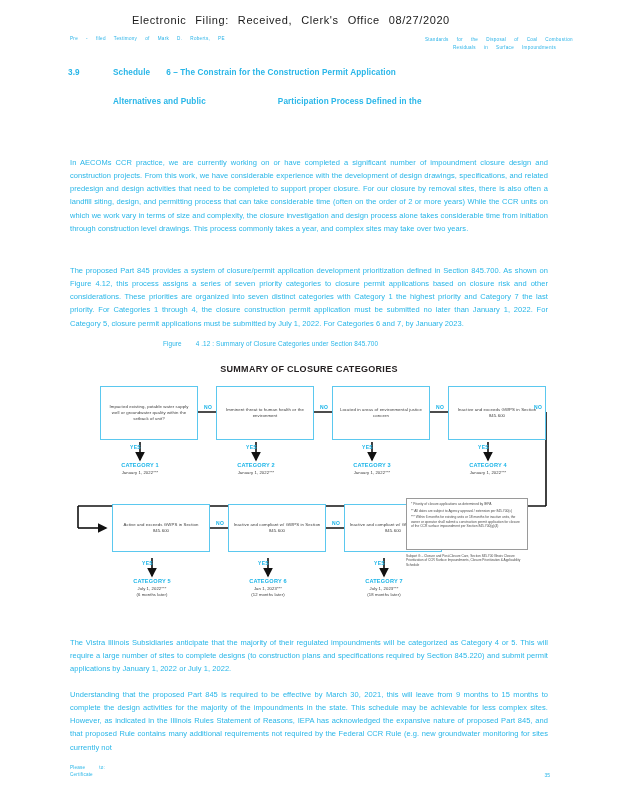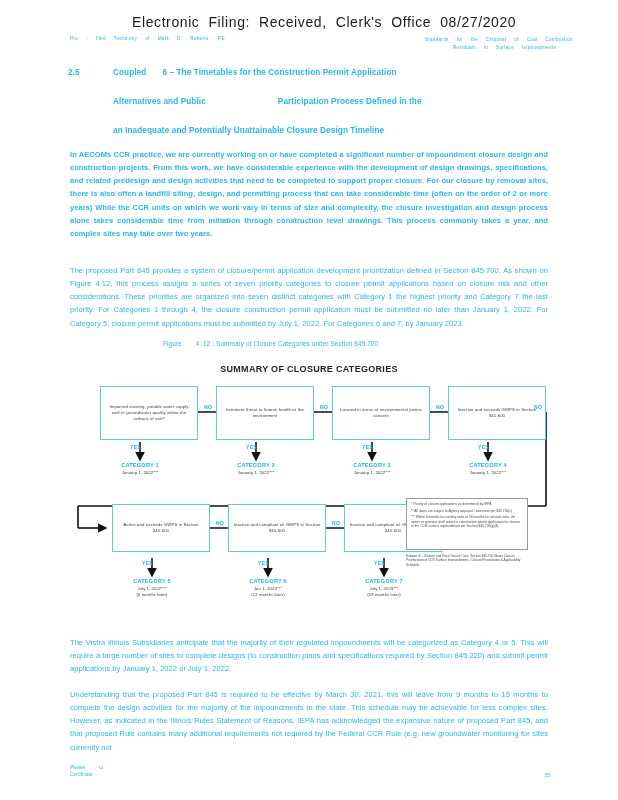--- a/index.html
+++ b/index.html
@@ -20,21 +20,21 @@
     position: absolute;
     top: 14px;
     left: 0;
     width: 618px;
     height: 42px;
   }
   .header-main {
     position: absolute;
     top: 0;
     left: 132px;
-    font-size: 14px;
+    font-size: 11px;
     color: #1a1a1a;
     letter-spacing: 0.6px;
     white-space: nowrap;
   }
   .header-main span { margin-right: 9px; }
   .header-left {
     position: absolute;
     top: 22px;
     left: 70px;
     font-size: 4.6px;
@@ -83,21 +83,21 @@
   .para {
     position: absolute;
     left: 70px;
     width: 478px;
     color: #29b6e8;
     font-size: 7.5px;
     line-height: 13.3px;
     text-align: justify;
     letter-spacing: 0.05px;
   }
-  #para-1 { top: 140px; font-weight: bold; }
+  #para-1 { top: 148px; }
   #para-2 { top: 256px; }
   #para-3 { top: 628px; }
   #para-4 { top: 680px; }
 
   .fig-caption {
     position: absolute;
     top: 340px;
     left: 163px;
     color: #29b6e8;
     font-size: 6.4px;
@@ -240,27 +240,26 @@
     <div>
       <span>Standards</span><span>for</span><span>the</span><span>Disposal</span><span>of</span><span>Coal</span><span>Combustion</span>
     </div>
     <div class="hr-line2">
       <span>Residuals</span><span>in</span><span>Surface</span><span>Impoundments</span>
     </div>
   </div>
 </div>
 
 <div class="section-heading">
-  <span class="sh-num">2.5</span>
+  <span class="sh-num">3.9</span>
   <div class="sh-body">
-    <span>Coupled</span><span class="sh-gapA"></span><span>6</span>&nbsp;<span>–</span>&nbsp;<span>The Timetables for the Construction Permit Application</span><br>
+    <span>Schedule</span><span class="sh-gapA"></span><span>6</span>&nbsp;<span>–</span>&nbsp;<span>The Constrain for the Construction Permit Application</span><br>
     <br>
     <span>Alternatives and Public</span><span class="sh-gapB"></span><span>Participation Process Defined in the</span><br>
     <br>
-    <span>an Inadequate and Potentially Unattainable Closure Design Timeline</span>
   </div>
 </div>
 
 <p class="para" id="para-1">In AECOMs CCR practice, we are currently working on or have completed a significant number of impoundment closure design and construction projects.  From this work, we have considerable experience with the development of design drawings, specifications, and related predesign and design activities that need to be completed to support proper closure.  For our closure by removal sites, there is also often a landfill siting, design, and permitting process that can take considerable time (often on the order of 2 or more years)  While the CCR units on which we work vary in terms of size and complexity, the closure investigation and design process alone takes considerable time from initiation through construction level drawings. This process commonly takes a year, and complex sites may take over two years.</p>
 <p class="para" id="para-2">The proposed Part 845 provides a system of closure/permit application development prioritization defined in Section 845.700.  As shown on Figure 4.12, this process assigns a series of seven priority categories to closure permit applications based on closure risk and other considerations. These priorities are organized into seven distinct categories with Category 1 the highest priority and Category 7 the last priority.    For Categories 1 through 4, the closure construction permit application must be submitted no later than January 1, 2022.  For Category 5, closure permit applications must be submitted by July 1, 2022.  For Categories 6 and 7, by January 2023.</p>
 
 <div class="fig-caption">
   <span>Figure</span><span class="fc-gap"></span><span>4 .12 : Summary of Closure Categories under Section 845.700</span>
 </div>
 

